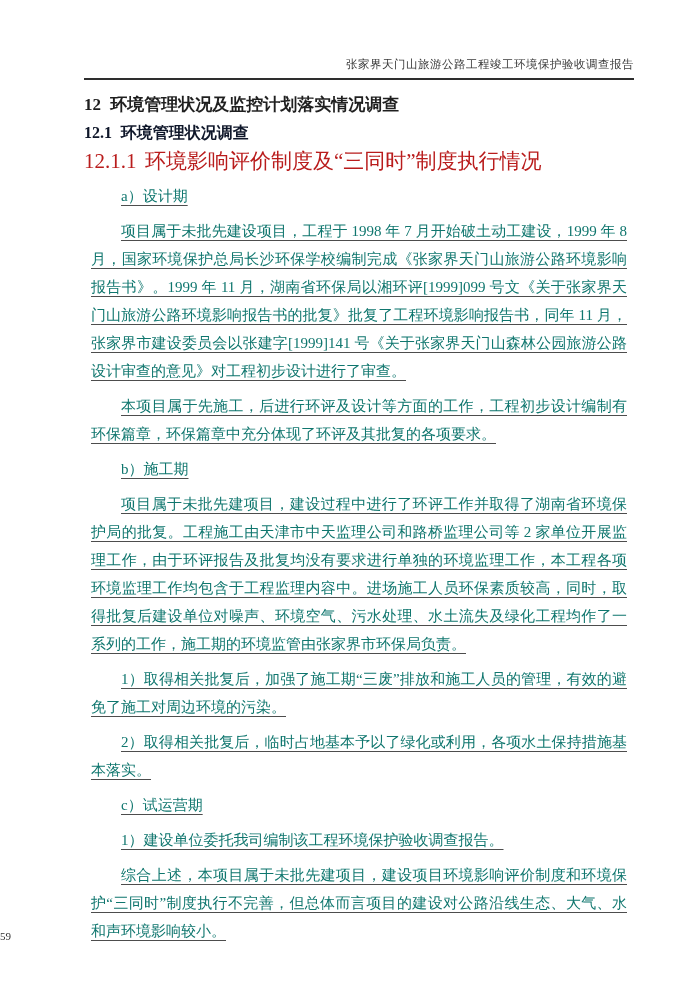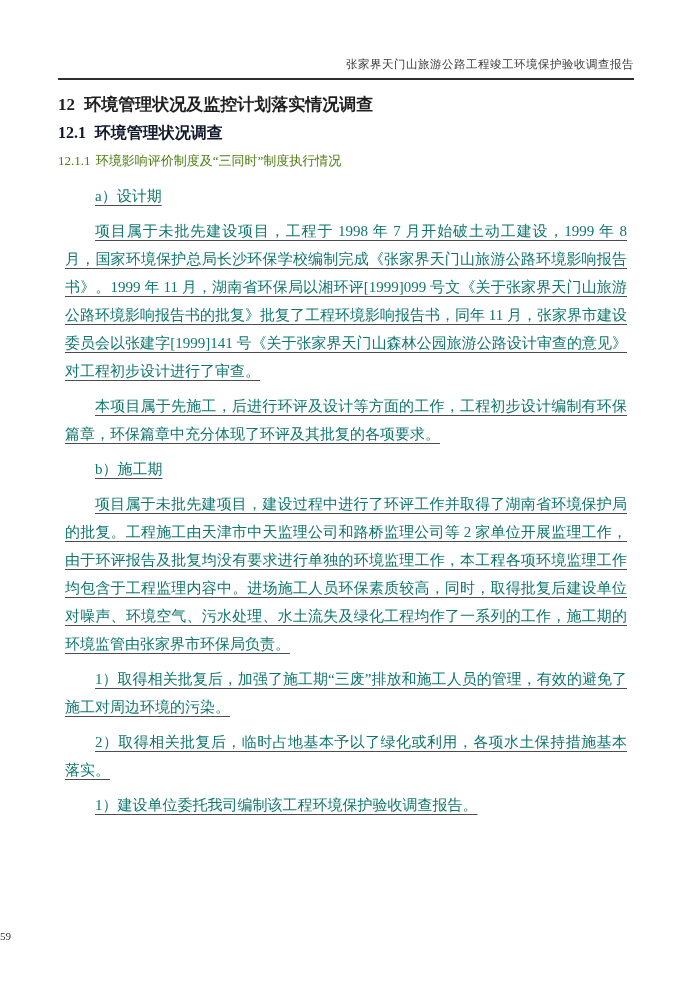--- a/index.html
+++ b/index.html
@@ -8,21 +8,21 @@
     background: #ffffff;
     font-family: "Liberation Serif", "DejaVu Serif", serif;
   }
   .page {
     position: relative;
     width: 700px;
     height: 990px;
     margin: 0 auto;
     background: #ffffff;
     box-sizing: border-box;
-    padding: 57px 66px 0 58px;
+    padding: 57px 66px 0 84px;
     color: #282828;
     overflow: hidden;
   }
   .running-header {
     text-align: right;
     font-size: 11.5px;
     line-height: 14px;
     color: #3a3a3a;
     letter-spacing: 0.5px;
     padding-bottom: 7px;
@@ -37,24 +37,24 @@
     line-height: 28px;
     color: #1f1f1f;
   }
   .h2 {
     font-size: 16px;
     font-weight: bold;
     line-height: 28px;
     color: #0f172a;
   }
   .h3 {
-    font-size: 13px;
+    font-size: 21px;
     font-weight: normal;
     line-height: 28px;
-    color: #4d7c0f;
+    color: #b91c1c;
   }
   .hnum { margin-right: 0.55em; }
   .h3 .hnum { margin-right: 0.4em; }
   .para, .phase-label {
     font-size: 15px;
     line-height: 28px;
     margin: 7px;
     text-align: justify;
     text-indent: 2em;
     color: #0f766e;
@@ -99,20 +99,22 @@
 
     <p class="phase-label">a）设计期</p>
     <p class="para">项目属于未批先建设项目，工程于 1998 年 7 月开始破土动工建设，1999 年 8 月，国家环境保护总局长沙环保学校编制完成《张家界天门山旅游公路环境影响报告书》。1999 年 11 月，湖南省环保局以湘环评[1999]099 号文《关于张家界天门山旅游公路环境影响报告书的批复》批复了工程环境影响报告书，同年 11 月，张家界市建设委员会以张建字[1999]141 号《关于张家界天门山森林公园旅游公路设计审查的意见》对工程初步设计进行了审查。</p>
     <p class="para">本项目属于先施工，后进行环评及设计等方面的工作，工程初步设计编制有环保篇章，环保篇章中充分体现了环评及其批复的各项要求。</p>
 
     <p class="phase-label">b）施工期</p>
     <p class="para">项目属于未批先建项目，建设过程中进行了环评工作并取得了湖南省环境保护局的批复。工程施工由天津市中天监理公司和路桥监理公司等 2 家单位开展监理工作，由于环评报告及批复均没有要求进行单独的环境监理工作，本工程各项环境监理工作均包含于工程监理内容中。进场施工人员环保素质较高，同时，取得批复后建设单位对噪声、环境空气、污水处理、水土流失及绿化工程均作了一系列的工作，施工期的环境监管由张家界市环保局负责。</p>
     <p class="para">1）取得相关批复后，加强了施工期“三废”排放和施工人员的管理，有效的避免了施工对周边环境的污染。</p>
     <p class="para">2）取得相关批复后，临时占地基本予以了绿化或利用，各项水土保持措施基本落实。</p>
 
+    <p class="phase-label">c）试运营期</p>
     <p class="para">1）建设单位委托我司编制该工程环境保护验收调查报告。</p>
 
+    <p class="para">综合上述，本项目属于未批先建项目，建设项目环境影响评价制度和环境保护“三同时”制度执行不完善，但总体而言项目的建设对公路沿线生态、大气、水和声环境影响较小。</p>
 
   </div>
 
   <div class="page-number">59</div>
 
 </div>
 
 </body></html>

